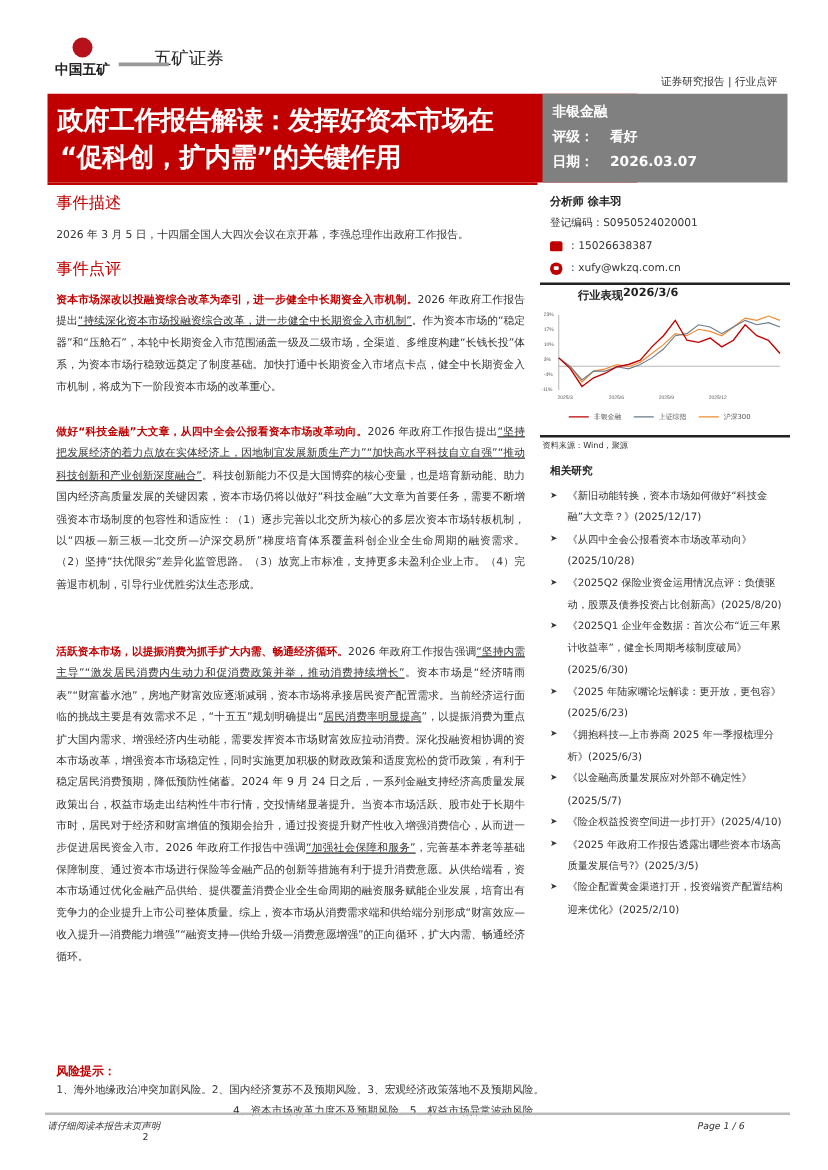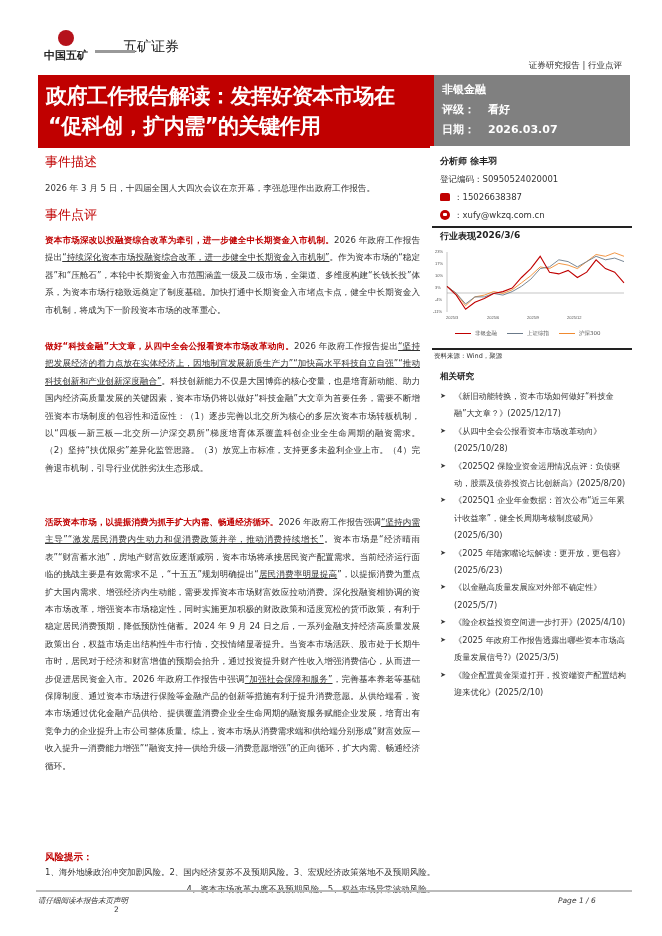--- a/index.html
+++ b/index.html
@@ -22,21 +22,21 @@
   .p { position: absolute; left: 45px; width: 375px; font-size: 8.6px; line-height: 17.4px; color: #333; text-align: justify; }
   .p .lead { color: #c00000; font-weight: bold; }
   .p u { text-decoration: underline; }
   .right { position: absolute; left: 440px; width: 192px; }
   .analyst-name { font-size: 9px; font-weight: bold; color: #222; }
   .analyst-row { font-size: 8.5px; color: #333; line-height: 18px; display: flex; align-items: center; }
   .phone-icon { width: 10px; height: 8px; background: #c00000; border-radius: 2px 2px 1px 1px; margin-right: 4px; }
   .mail-icon { width: 10px; height: 10px; background: #c00000; border-radius: 50%; margin-right: 4px; position: relative; }
   .mail-icon::after { content: ""; position: absolute; left: 3px; top: 3px; width: 4px; height: 3px; background: #fff; border-radius: 1px; }
   .black-rule { position: absolute; left: 432px; width: 200px; height: 1.5px; background: #222; }
-  .chart-head { position: absolute; left: 440px; top: 230px; width: 190px; display: flex; justify-content: flex-start; font-size: 9px; font-weight: bold; color: #222; }
+  .chart-head { position: absolute; left: 440px; top: 230px; width: 190px; display: flex; justify-content: center; font-size: 9px; font-weight: bold; color: #222; }
   .chart-head .d { margin-right: 65px; }
   .chart { position: absolute; left: 432px; top: 244px; width: 200px; height: 100px; }
   .legend { position: absolute; left: 455px; top: 330px; display: flex; gap: 10px; font-size: 5.5px; color: #555; }
   .legend span.line { display: inline-block; width: 16px; height: 1.5px; vertical-align: middle; margin-right: 4px; }
   .source { position: absolute; left: 434px; top: 352px; font-size: 6.5px; color: #333; }
   .related-title { position: absolute; left: 440px; top: 371px; font-size: 8.5px; font-weight: bold; color: #222; }
   .related-list { position: absolute; left: 440px; top: 388px; width: 192px; list-style: none; }
   .related-list li { position: relative; padding-left: 14px; font-size: 8.2px; line-height: 17.4px; color: #333; }
   .related-list li::before { content: "➤"; position: absolute; left: 0; top: 0; font-size: 7px; color: #333; }
   .risk { position: absolute; left: 45px; top: 851px; display: flex; font-size: 8.5px; flex-direction: column; }
@@ -144,20 +144,21 @@
 <div class="black-rule" style="top:348px"></div>
 <div class="source">资料来源：Wind，聚源</div>
 
 <div class="related-title">相关研究</div>
 <ul class="related-list">
   <li>《新旧动能转换，资本市场如何做好“科技金融”大文章？》(2025/12/17)</li>
   <li>《从四中全会公报看资本市场改革动向》(2025/10/28)</li>
   <li>《2025Q2 保险业资金运用情况点评：负债驱动，股票及债券投资占比创新高》(2025/8/20)</li>
   <li>《2025Q1 企业年金数据：首次公布“近三年累计收益率”，健全长周期考核制度破局》(2025/6/30)</li>
   <li>《2025 年陆家嘴论坛解读：更开放，更包容》(2025/6/23)</li>
+  <li>《拥抱科技—上市券商 2025 年一季报梳理分析》(2025/6/3)</li>
   <li>《以金融高质量发展应对外部不确定性》(2025/5/7)</li>
   <li>《险企权益投资空间进一步打开》(2025/4/10)</li>
   <li>《2025 年政府工作报告透露出哪些资本市场高质量发展信号?》(2025/3/5)</li>
   <li>《险企配置黄金渠道打开，投资端资产配置结构迎来优化》(2025/2/10)</li>
 </ul>
 
 <div class="risk">
   <div class="risk-label">风险提示：</div>
   <div class="risk-text">
     <div>1、海外地缘政治冲突加剧风险。2、国内经济复苏不及预期风险。3、宏观经济政策落地不及预期风险。</div>

